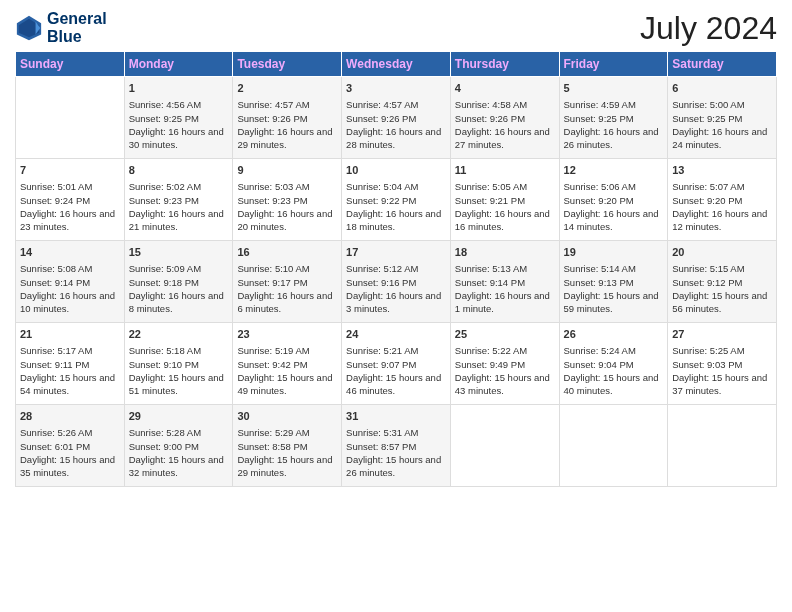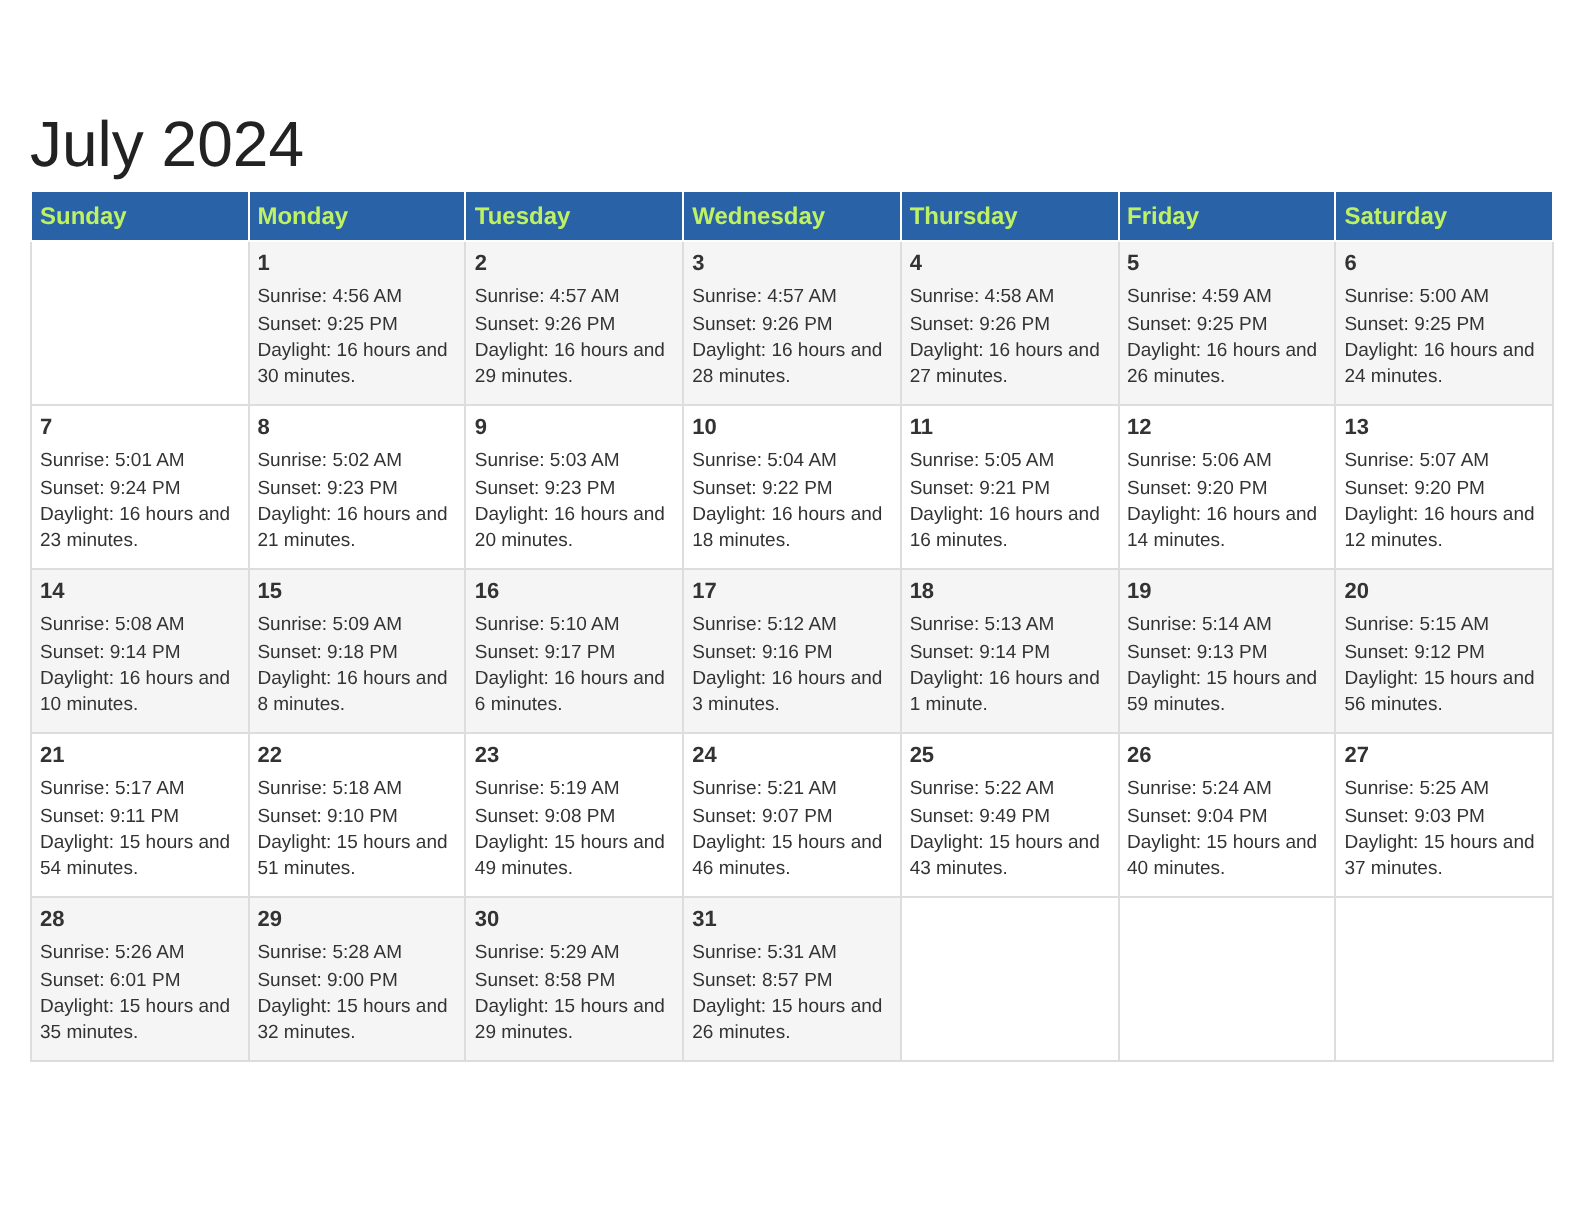--- a/index.html
+++ b/index.html
@@ -30,39 +30,38 @@
       color: #003366;
       line-height: 1.1;
     }
     .logo-icon {
       width: 28px;
       height: 28px;
       margin-right: 4px;
     }
     .title-block {
       text-align: right;
-      margin-top: 44px;
     }
     .month-year {
       font-size: 32px;
       color: #222;
       font-weight: normal;
     }
     .location {
       font-size: 14px;
       color: #333;
     }
     table {
       width: 100%;
       border-collapse: collapse;
       font-size: 10px;
     }
     thead tr th {
       background-color: #2962a6;
-      color: #bef264;
+      color: #f0abfc;
       padding: 5px 4px;
       text-align: left;
       font-size: 12px;
       font-weight: bold;
       border: 1px solid #fff;
     }
     tbody tr td {
       vertical-align: top;
       padding: 4px;
       border: 1px solid #ddd;
@@ -86,20 +85,31 @@
     }
     .empty {
       background-color: inherit !important;
     }
   </style>
 </head>
 <body>
 
 <div class="page">
   <div class="header">
+    <div class="logo">
+      <svg class="logo-icon" viewBox="0 0 30 30">
+        <polygon points="15,2 28,10 28,22 15,28 2,22 2,10" fill="#2962a6"></polygon>
+        <polygon points="15,5 26,12 26,20 15,25 4,20 4,12" fill="#1a4a8a"></polygon>
+        <polygon points="22,8 27,15 22,22" fill="#4a90d9"></polygon>
+      </svg>
+      <div class="logo-text">
+        <div>General</div>
+        <div>Blue</div>
+      </div>
+    </div>
     <div class="title-block">
       <div class="month-year">July 2024</div>
     </div>
   </div>
 
   <table>
     <thead>
       <tr>
         <th>Sunday</th>
         <th>Monday</th>
@@ -134,21 +144,21 @@
           <td><span class="day-number">15</span><span>Sunrise: 5:09 AM</span><br><span>Sunset: 9:18 PM</span><br><span>Daylight: 16 hours and 8 minutes.</span></td>
           <td><span class="day-number">16</span><span>Sunrise: 5:10 AM</span><br><span>Sunset: 9:17 PM</span><br><span>Daylight: 16 hours and 6 minutes.</span></td>
           <td><span class="day-number">17</span><span>Sunrise: 5:12 AM</span><br><span>Sunset: 9:16 PM</span><br><span>Daylight: 16 hours and 3 minutes.</span></td>
           <td><span class="day-number">18</span><span>Sunrise: 5:13 AM</span><br><span>Sunset: 9:14 PM</span><br><span>Daylight: 16 hours and 1 minute.</span></td>
           <td><span class="day-number">19</span><span>Sunrise: 5:14 AM</span><br><span>Sunset: 9:13 PM</span><br><span>Daylight: 15 hours and 59 minutes.</span></td>
           <td><span class="day-number">20</span><span>Sunrise: 5:15 AM</span><br><span>Sunset: 9:12 PM</span><br><span>Daylight: 15 hours and 56 minutes.</span></td>
         </tr>
         <tr>
           <td><span class="day-number">21</span><span>Sunrise: 5:17 AM</span><br><span>Sunset: 9:11 PM</span><br><span>Daylight: 15 hours and 54 minutes.</span></td>
           <td><span class="day-number">22</span><span>Sunrise: 5:18 AM</span><br><span>Sunset: 9:10 PM</span><br><span>Daylight: 15 hours and 51 minutes.</span></td>
-          <td><span class="day-number">23</span><span>Sunrise: 5:19 AM</span><br><span>Sunset: 9:08 PM</span><br><span>Daylight: 15 hours and 49 minutes.</span></td>
+          <td><span class="day-number">23</span><span>Sunrise: 5:19 AM</span><br><span>Sunset: 9:42 PM</span><br><span>Daylight: 15 hours and 49 minutes.</span></td>
           <td><span class="day-number">24</span><span>Sunrise: 5:21 AM</span><br><span>Sunset: 9:07 PM</span><br><span>Daylight: 15 hours and 46 minutes.</span></td>
           <td><span class="day-number">25</span><span>Sunrise: 5:22 AM</span><br><span>Sunset: 9:49 PM</span><br><span>Daylight: 15 hours and 43 minutes.</span></td>
           <td><span class="day-number">26</span><span>Sunrise: 5:24 AM</span><br><span>Sunset: 9:04 PM</span><br><span>Daylight: 15 hours and 40 minutes.</span></td>
           <td><span class="day-number">27</span><span>Sunrise: 5:25 AM</span><br><span>Sunset: 9:03 PM</span><br><span>Daylight: 15 hours and 37 minutes.</span></td>
         </tr>
         <tr>
           <td><span class="day-number">28</span><span>Sunrise: 5:26 AM</span><br><span>Sunset: 6:01 PM</span><br><span>Daylight: 15 hours and 35 minutes.</span></td>
           <td><span class="day-number">29</span><span>Sunrise: 5:28 AM</span><br><span>Sunset: 9:00 PM</span><br><span>Daylight: 15 hours and 32 minutes.</span></td>
           <td><span class="day-number">30</span><span>Sunrise: 5:29 AM</span><br><span>Sunset: 8:58 PM</span><br><span>Daylight: 15 hours and 29 minutes.</span></td>
           <td><span class="day-number">31</span><span>Sunrise: 5:31 AM</span><br><span>Sunset: 8:57 PM</span><br><span>Daylight: 15 hours and 26 minutes.</span></td>

